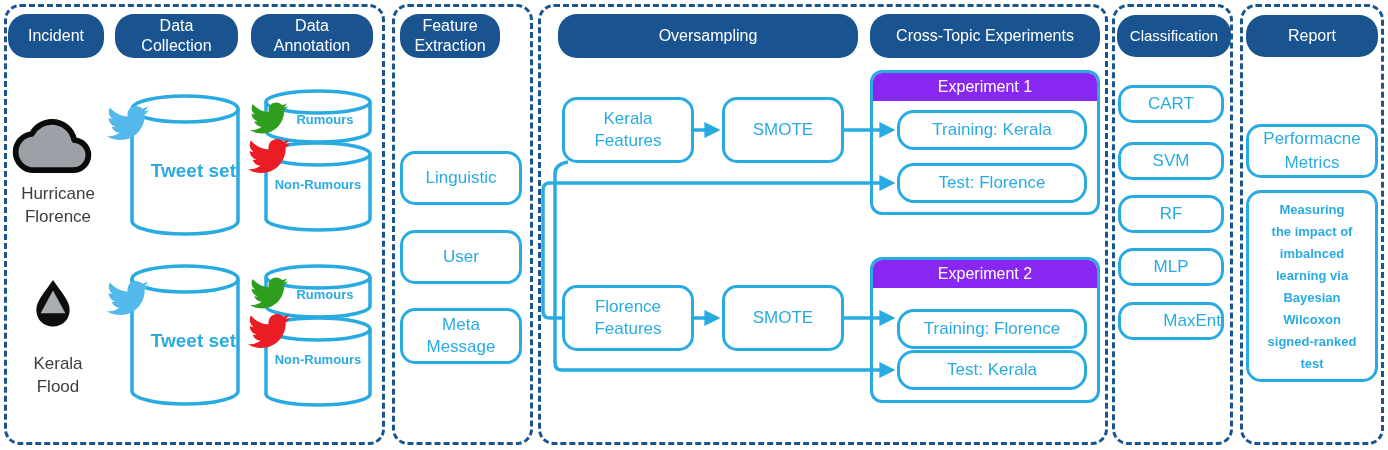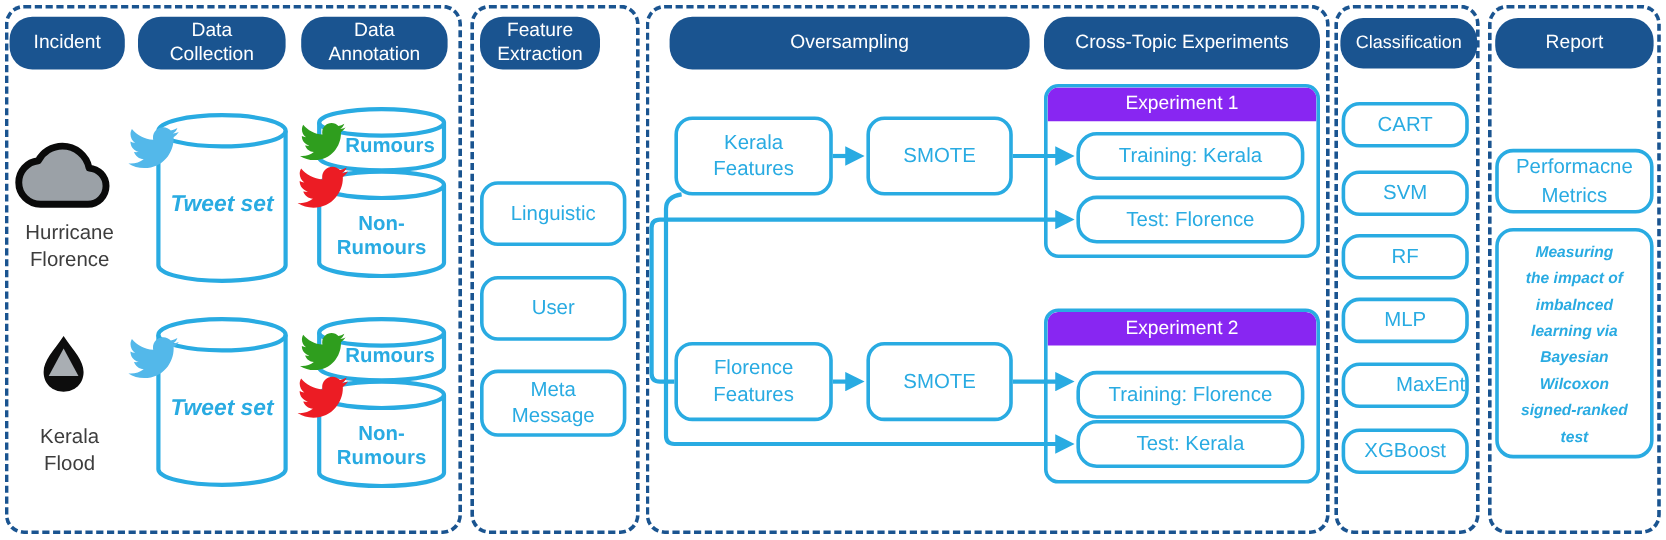--- a/index.html
+++ b/index.html
@@ -16,27 +16,27 @@
         text-align:center;font-size:16px;line-height:20px;}
   .cbox{position:absolute;background:#fff;border:3px solid var(--cyan);border-radius:15px;
         color:var(--cyan);display:flex;flex-direction:column;align-items:center;justify-content:center;
         text-align:center;font-size:17px;line-height:22px;}
   .exp{position:absolute;background:#fff;border:3px solid var(--cyan);border-radius:12px;overflow:hidden;}
   .exp-header{height:28px;background:var(--purple);color:#fff;display:flex;align-items:center;
         justify-content:center;font-size:16px;border-radius:8px 8px 0 0;}
   .inner-box{position:absolute;background:#fff;border:3px solid var(--cyan);border-radius:17px;
         color:var(--cyan);display:flex;align-items:center;justify-content:center;font-size:17px;}
   .cyl{position:absolute;}
-  .cyl-label{position:absolute;color:var(--cyan);font-weight:bold;text-align:center;font-size:17px;}
-  .tweetset-label{position:absolute;color:var(--cyan);font-weight:bold;text-align:center;font-size:19px;width:102px;font-style:italic;}
+  .cyl-label{position:absolute;color:var(--cyan);font-weight:bold;text-align:center;font-size:13px;}
+  .tweetset-label{position:absolute;color:var(--cyan);font-weight:bold;text-align:right;font-size:19px;width:102px;}
   .icon-label{position:absolute;color:#3d3d3d;font-size:17px;line-height:23px;text-align:center;width:102px;}
   .bird{position:absolute;}
   .connectors{position:absolute;left:0;top:0;width:1388px;height:450px;pointer-events:none;z-index:6;}
   .metrics-box{font-size:17px;line-height:24px;}
-  .stats-box{align-items:center;justify-content:flex-start;padding-top:6px;font-style:italic;}
+  .stats-box{align-items:center;justify-content:flex-start;padding-top:6px;}
   .stats-line{font-size:13px;font-weight:bold;line-height:22px;text-align:center;width:100%;}
 </style>
 </head>
 <body>
 
 <div class="canvas">
 
   <div class="section" style="left:4px;top:4px;width:381px;height:441px;">
     <div class="pill" style="left:1px;top:7px;width:96px;height:44px;">
       <span>Incident</span>
@@ -196,23 +196,20 @@
       <span>SVM</span>
     </div>
     <div class="cbox" style="left:3px;top:241px;width:106px;height:38px;">
       <span>MLP</span>
     </div>
     <div class="cbox" style="left:3px;top:188px;width:106px;height:38px;">
       <span>RF</span>
     </div>
     <div class="cbox" style="left:3px;top:295px;width:106px;height:38px;align-items:flex-end;">
       <span>MaxEnt</span>
-    </div>
-    <div class="cbox" style="left:3px;top:350px;width:106px;height:38px;">
-      <span>XGBoost</span>
     </div>
   </div>
 
   <div class="section" style="left:1240px;top:4px;width:144px;height:441px;">
     <div class="pill" style="left:3px;top:8px;width:132px;height:42px;">
       <span>Report</span>
     </div>
     <div class="cbox metrics-box" style="left:3px;top:117px;width:132px;height:54px;">
       <span>Performacne</span>
       <span>Metrics</span>

